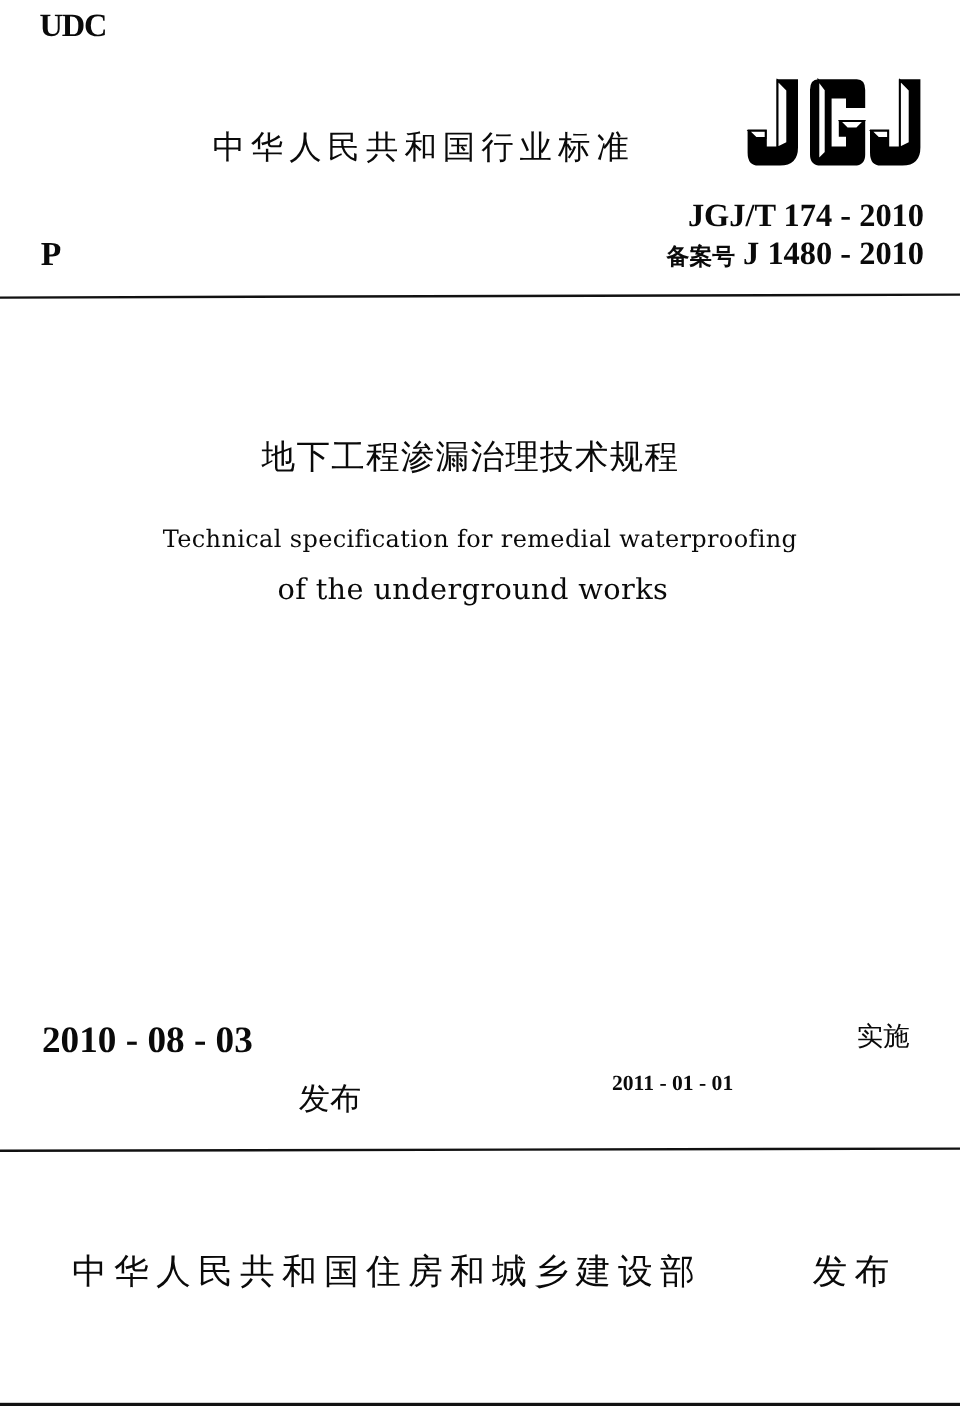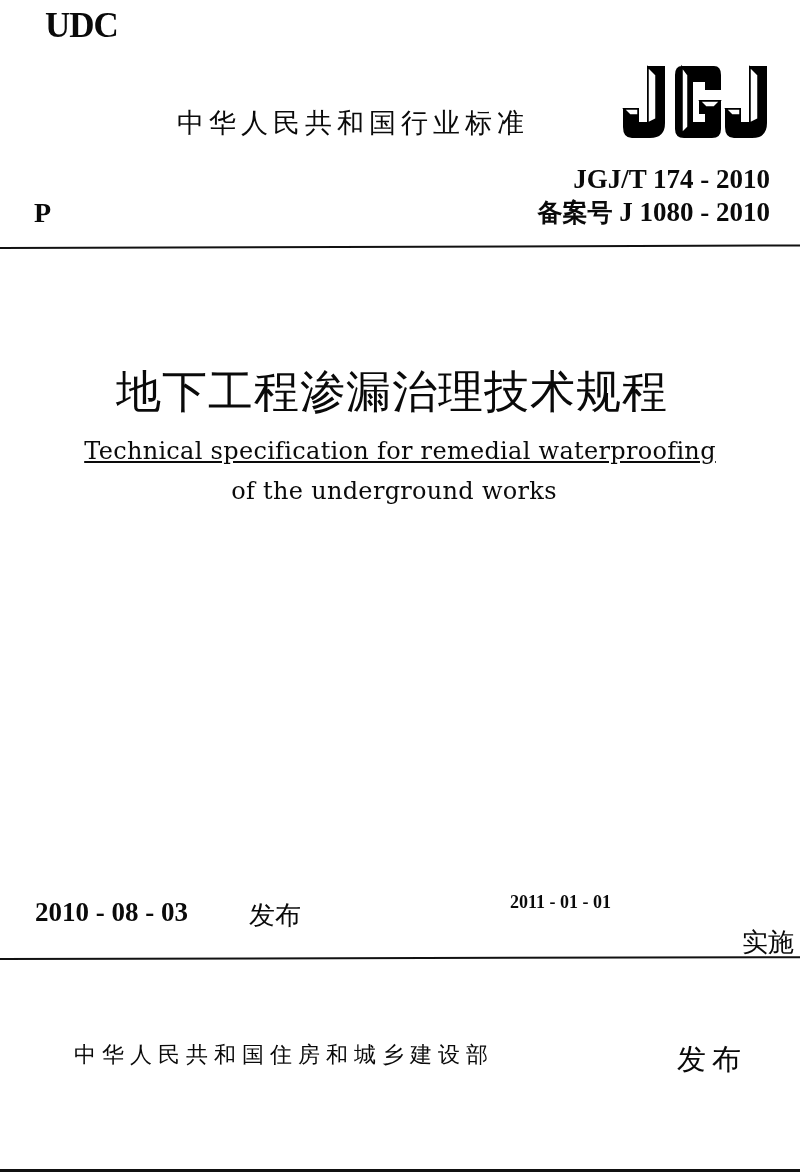--- a/index.html
+++ b/index.html
@@ -19,62 +19,61 @@
       font-family: "Liberation Serif", "DejaVu Serif", serif;
       font-weight: bold;
     }
     .sans {
       font-family: Liberation Sans, sans-serif;
       text-align: right;
     }
     .serif {
       font-family: "DejaVu Serif", "Liberation Serif", serif;
     }
-    #udc { left: 45px; top: 6px; font-size: 35px; letter-spacing: -1px; }
+    #udc { left: 33px; top: 6px; font-size: 27px; letter-spacing: -1px; }
     #industry-standard { left: 177px; top: 105px; font-size: 27px; letter-spacing: 5px; }
     #jgj-logo { left: 620px; top: 63px; width: 150px; height: 80px; }
     #std-number { right: 30px; top: 164px; font-size: 27px; text-align: right; }
     #record-number { right: 30px; top: 196px; font-size: 27px; text-align: right; }
-    #record-number .cn { font-family: Liberation Sans, sans-serif; font-weight: bold; font-size: 25px; }
+    #record-number .cn { font-family: Liberation Sans, sans-serif; font-weight: bold; font-size: 19px; }
     #category-p { left: 34px; top: 197px; font-size: 28px; }
     .rule {
       position: absolute;
       left: 0;
       width: 800px;
       height: 2px;
       background: #111;
     }
     #rule-top { top: 247px; transform: rotate(-0.18deg); transform-origin: left center; }
     #rule-dates { top: 958px; transform: rotate(-0.13deg); transform-origin: left center; }
     #rule-bottom { top: 1169px; height: 3px; }
     #title-cn {
       left: 0; width: 784px; top: 362px;
       text-align: center;
-      font-size: 45px;
+      font-size: 28px;
       letter-spacing: 1px;
       font-weight: normal;
     }
     #title-en-1 {
       left: 0; width: 800px; top: 437px;
       text-align: center;
-      font-size: 24px;
+      font-size: 20px;
       letter-spacing: 0.3px;
-      text-decoration: underline;
     }
     #title-en-2 {
       left: 0; width: 788px; top: 477px;
       text-align: center;
       font-size: 24px;
       letter-spacing: 0.3px;
     }
-    #issue-date { left: 35px; top: 897px; font-size: 27px; }
+    #issue-date { left: 35px; top: 849px; font-size: 31px; }
     #issue-label { left: 249px; top: 898px; font-size: 26px; }
     #impl-date { left: 510px; top: 892px; font-size: 18px; }
-    #impl-label { left: 714px; top: 925px; font-size: 26px; margin-left: 28px; }
-    #publisher { left: 74px; top: 1040px; font-size: 22px; letter-spacing: 6px; }
+    #impl-label { left: 714px; top: 849px; font-size: 22px; }
+    #publisher { left: 60px; top: 1040px; font-size: 29px; letter-spacing: 6px; }
     #publish-label { left: 677px; top: 1040px; font-size: 29px; letter-spacing: 6px; }
   </style>
 </head>
 <body>
 
 <div id="udc" class="abs serif-bold">UDC</div>
 
 <div id="industry-standard" class="abs sans">中华人民共和国行业标准</div>
 
 <div id="jgj-logo" class="abs">
@@ -97,21 +96,21 @@
       <path d="M130 4 L138 12 L138 56 L130 60 Z" fill="#fff" stroke="#000" stroke-width="1.5"></path>
       <path d="M106 46 L112 52 L120 52 L120 46 Z" fill="#fff" stroke="#000" stroke-width="1.5"></path>
     </g>
   </svg>
 </div>
 
 <div id="std-number" class="abs serif-bold">JGJ/T 174 - 2010</div>
 
 <div id="record-number" class="abs serif-bold">
   <span class="cn">备案号</span>
-  <span>J 1080 - 2010</span>
+  <span>J 1480 - 2010</span>
 </div>
 
 <div id="category-p" class="abs serif-bold">P</div>
 
 <div id="rule-top" class="rule"></div>
 
 <div id="title-cn" class="abs serif">地下工程渗漏治理技术规程</div>
 <div id="title-en-1" class="abs serif">Technical specification for remedial waterproofing</div>
 <div id="title-en-2" class="abs serif">of the underground works</div>
 

